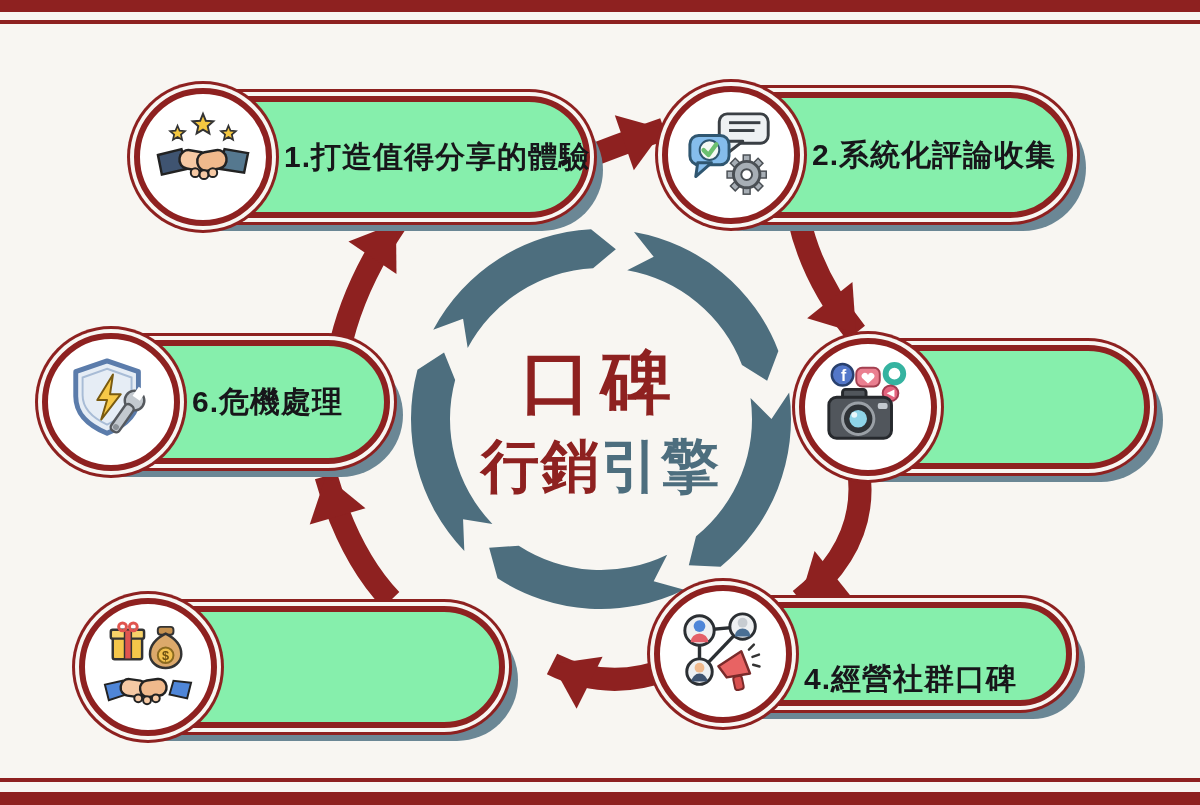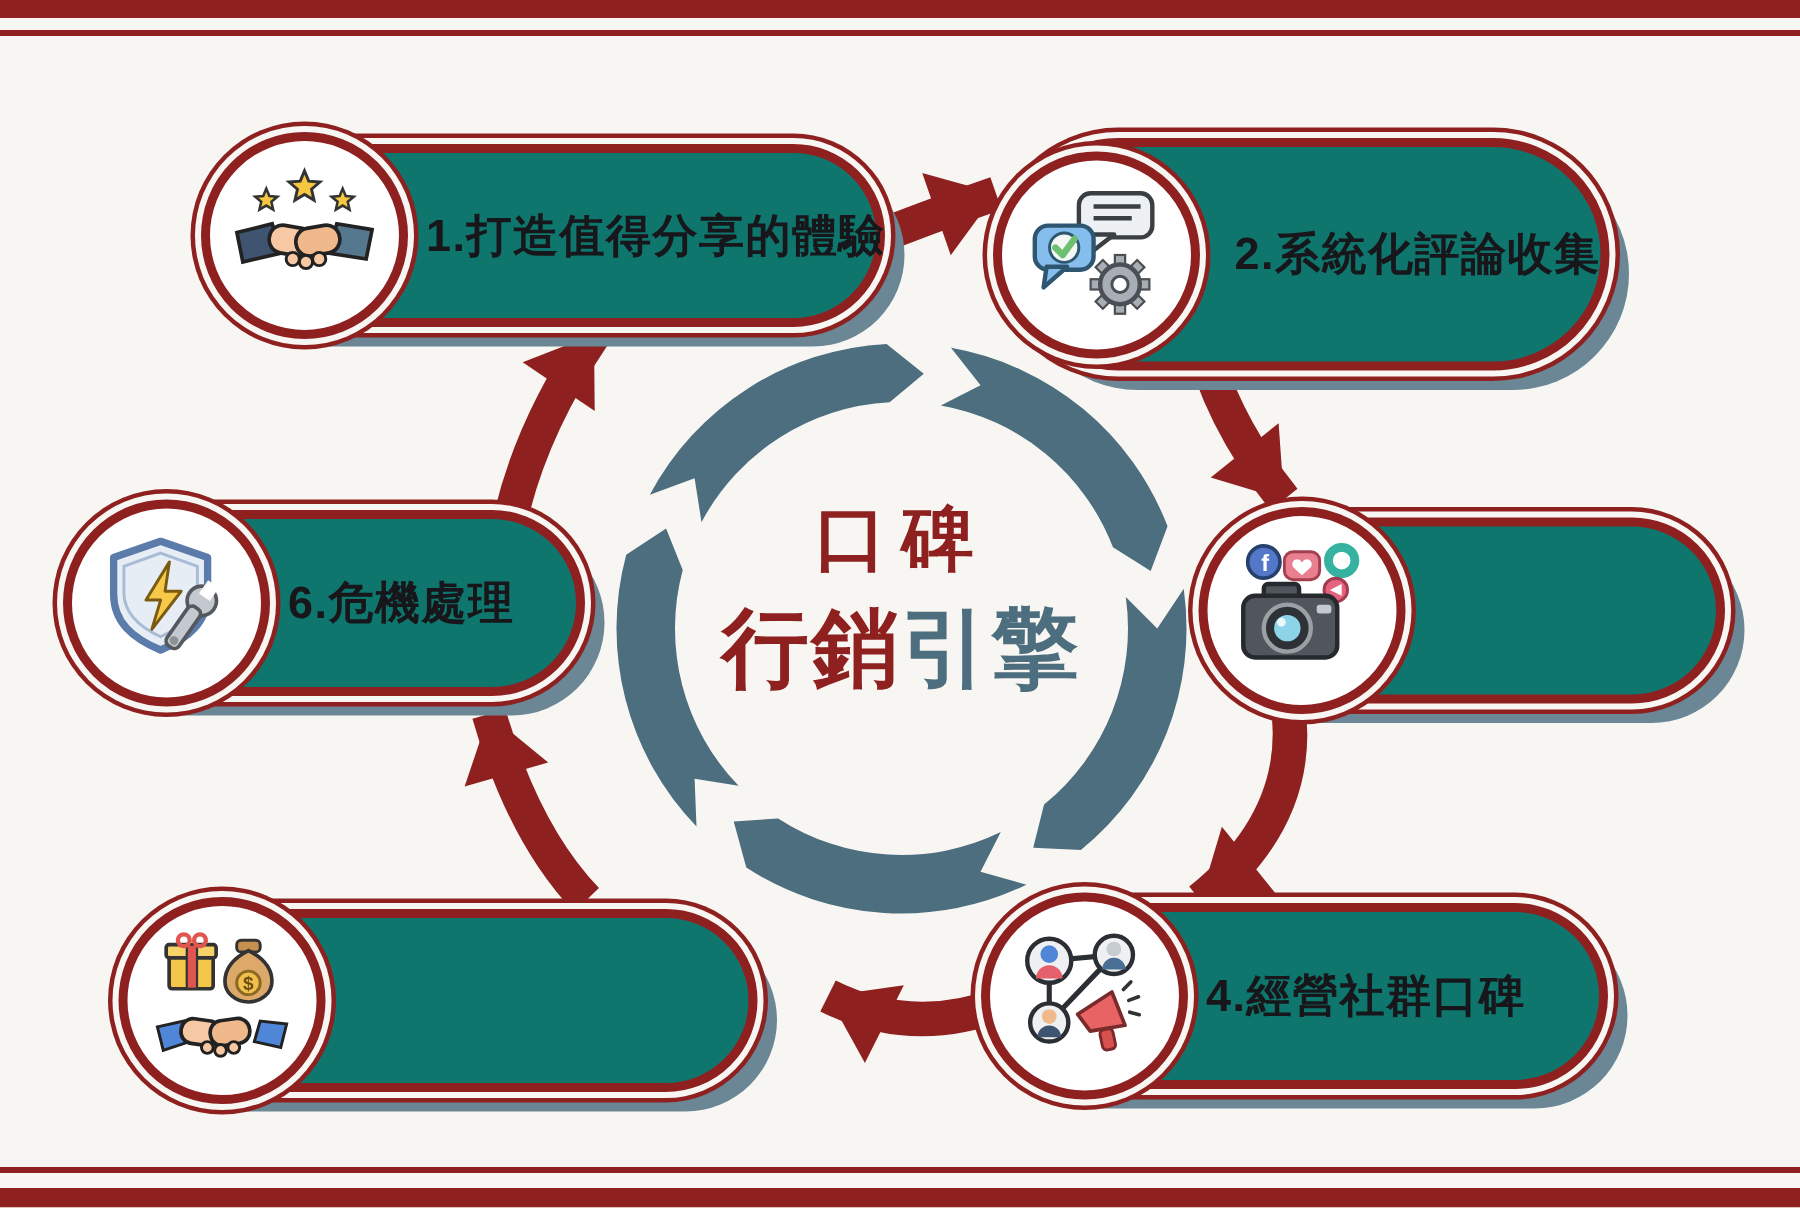--- a/index.html
+++ b/index.html
@@ -14,49 +14,49 @@
   .bar-top-thin{top:20px;height:4px;}
   .bar-bottom-thin{top:778px;height:4px;}
   .bar-bottom-thick{top:792px;height:13px;}
   
   #overlay-svg{position:absolute;left:0;top:0;width:1200px;height:805px;z-index:1;}
   
   .center-title{
     position:absolute;left:441px;top:336px;width:320px;z-index:2;
     text-align:center;font-weight:800;line-height:1.02;
   }
-  .center-title .l1{font-size:48px;letter-spacing:10px;color:var(--red,#8e2120);}
+  .center-title .l1{font-size:70px;letter-spacing:10px;color:var(--red,#8e2120);margin-top:11px;}
   .center-title .l2{font-size:58px;letter-spacing:2px;margin-top:18px;}
   .center-title .l2 .red{color:var(--red,#8e2120);}
   .center-title .l2 .slate{color:var(--slate,#4d6e7e);}
   
   .pill{
     position:absolute;z-index:3;box-sizing:border-box;
-    background:#0f766e;border:6px solid var(--red,#8e2120);border-radius:999px;
+    background:#86efac;border:6px solid var(--red,#8e2120);border-radius:999px;
     box-shadow:0 0 0 4px var(--bg,#f8f6f2),0 0 0 7px var(--red,#8e2120),
                13px 13px 0 0 var(--slate_shadow,#6b8795);
     display:flex;align-items:center;
   }
   .pill-circle{
     position:absolute;left:-12px;top:50%;transform:translateY(-50%);
     width:138px;height:138px;border-radius:50%;box-sizing:border-box;
     background:#fff;border:6px solid var(--red,#8e2120);
     box-shadow:0 0 0 4px var(--bg,#f8f6f2),0 0 0 7px var(--red,#8e2120);
     display:flex;align-items:center;justify-content:center;
   }
   .pill-circle svg{width:94px;height:94px;}
   .pill-label{
     margin-left:138px;white-space:nowrap;
     font-size:30px;font-weight:800;color:#17161a;letter-spacing:1px;
   }
   
   #pill-1{left:140px;top:96px;width:450px;height:122px;}
-  #pill-2{left:668px;top:92px;width:405px;height:155px;justify-content:flex-end;}
+  #pill-2{left:668px;top:92px;width:405px;height:126px;}
   #pill-3{left:805px;top:345px;width:345px;height:124px;}
-  #pill-4{left:660px;top:602px;width:412px;height:124px;}
+  #pill-4{left:660px;top:602px;width:412px;height:104px;align-items:flex-end;}
   #pill-5{left:85px;top:606px;width:420px;height:122px;}
   #pill-6{left:48px;top:340px;width:342px;height:124px;}
 </style>
 </head>
 <body>
 
 <div class="bar bar-top-thick"></div>
 <div class="bar bar-top-thin"></div>
 <div class="bar bar-bottom-thin"></div>
 <div class="bar bar-bottom-thick"></div>

